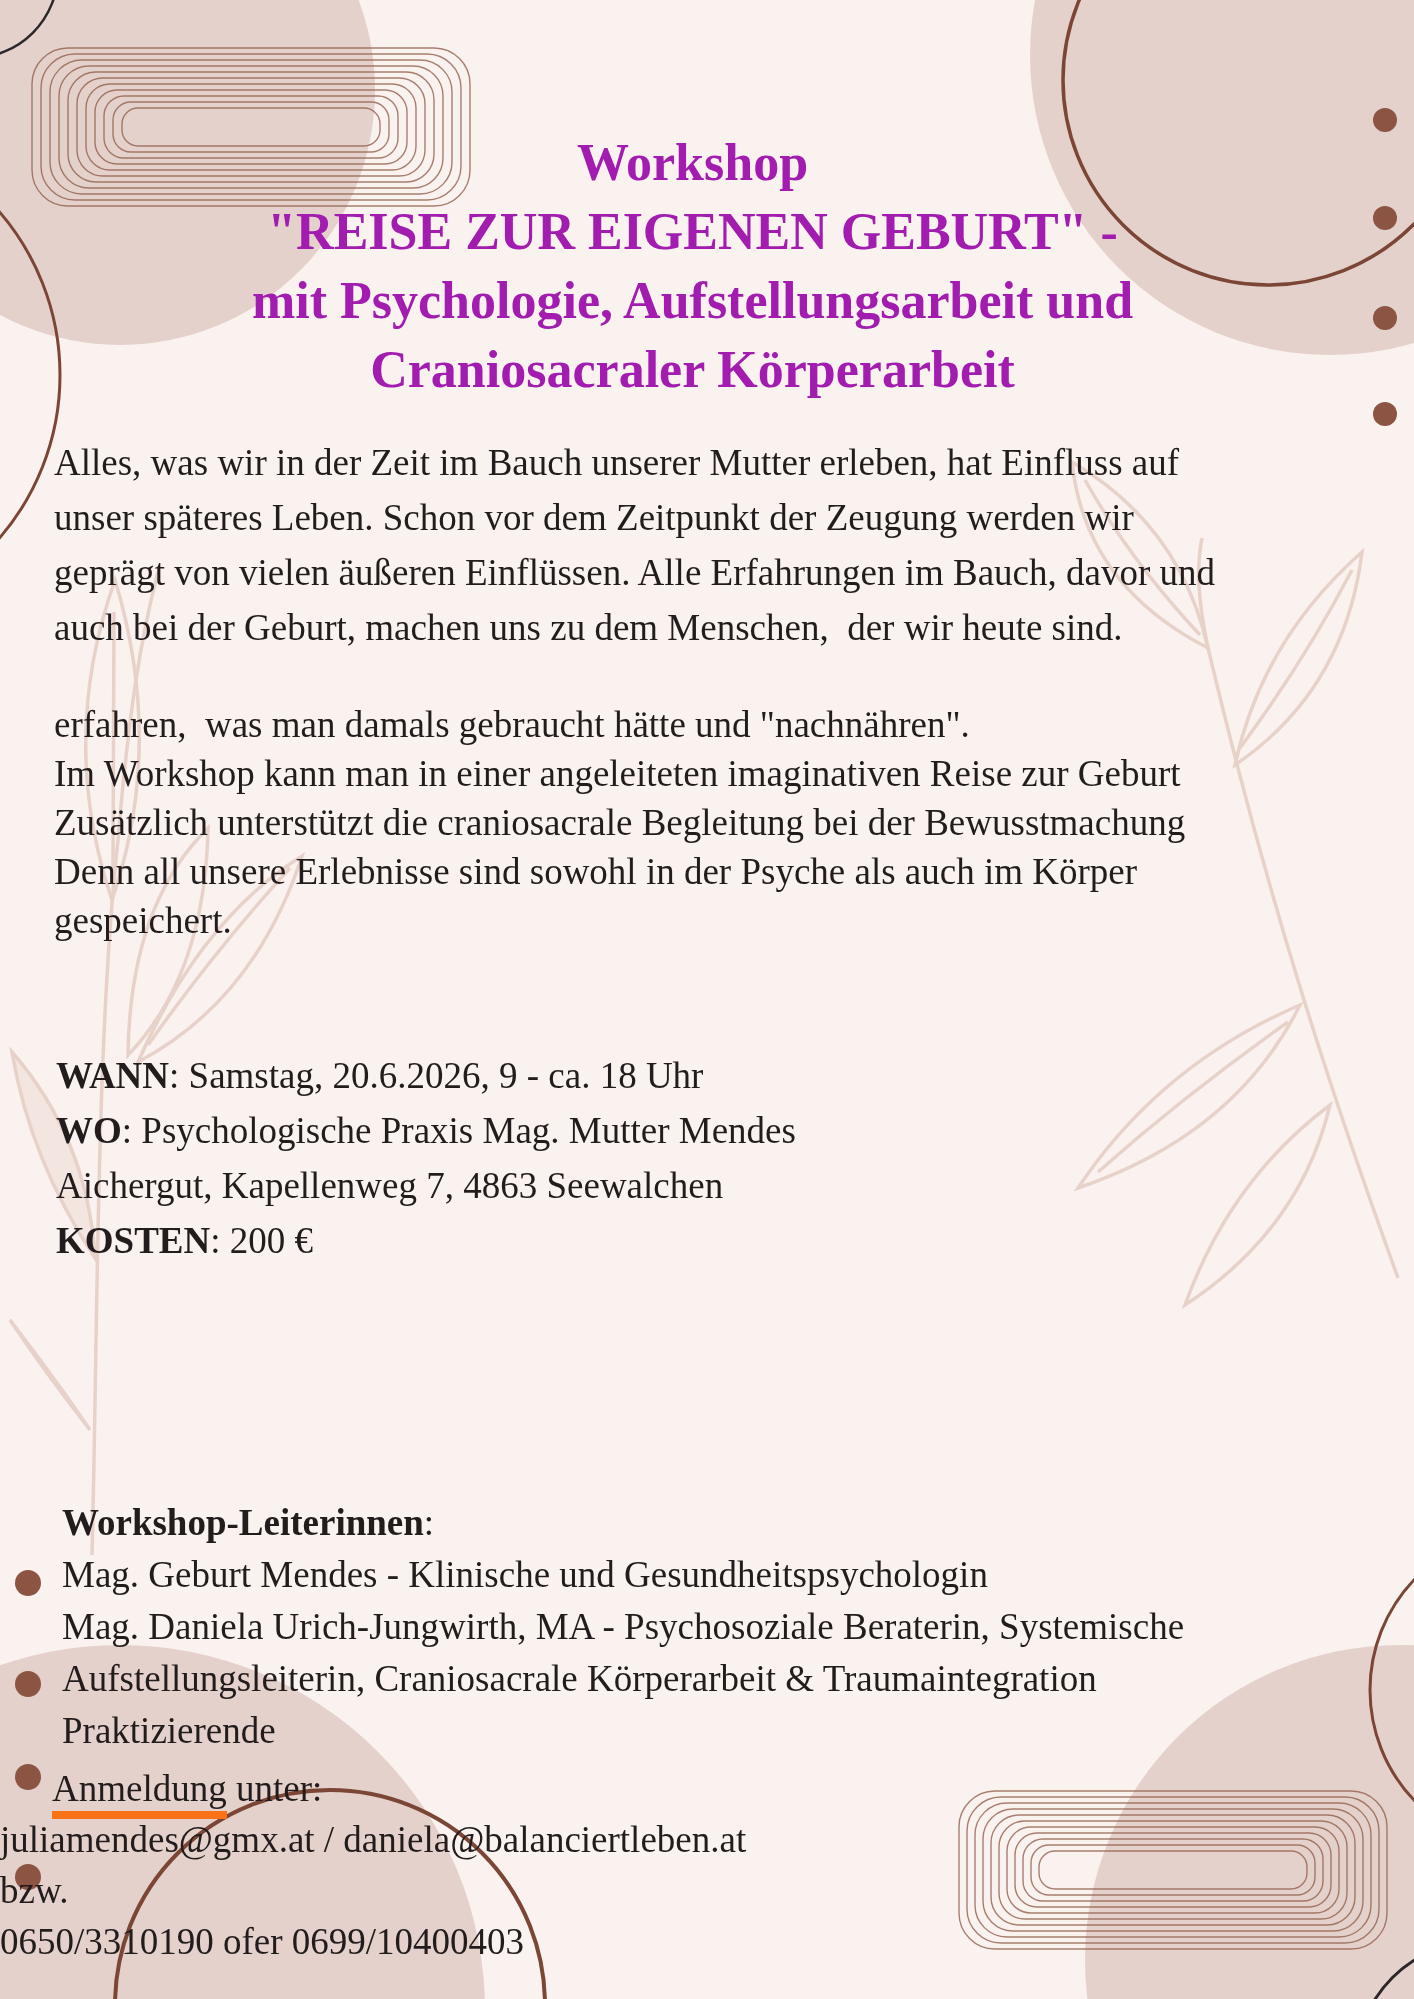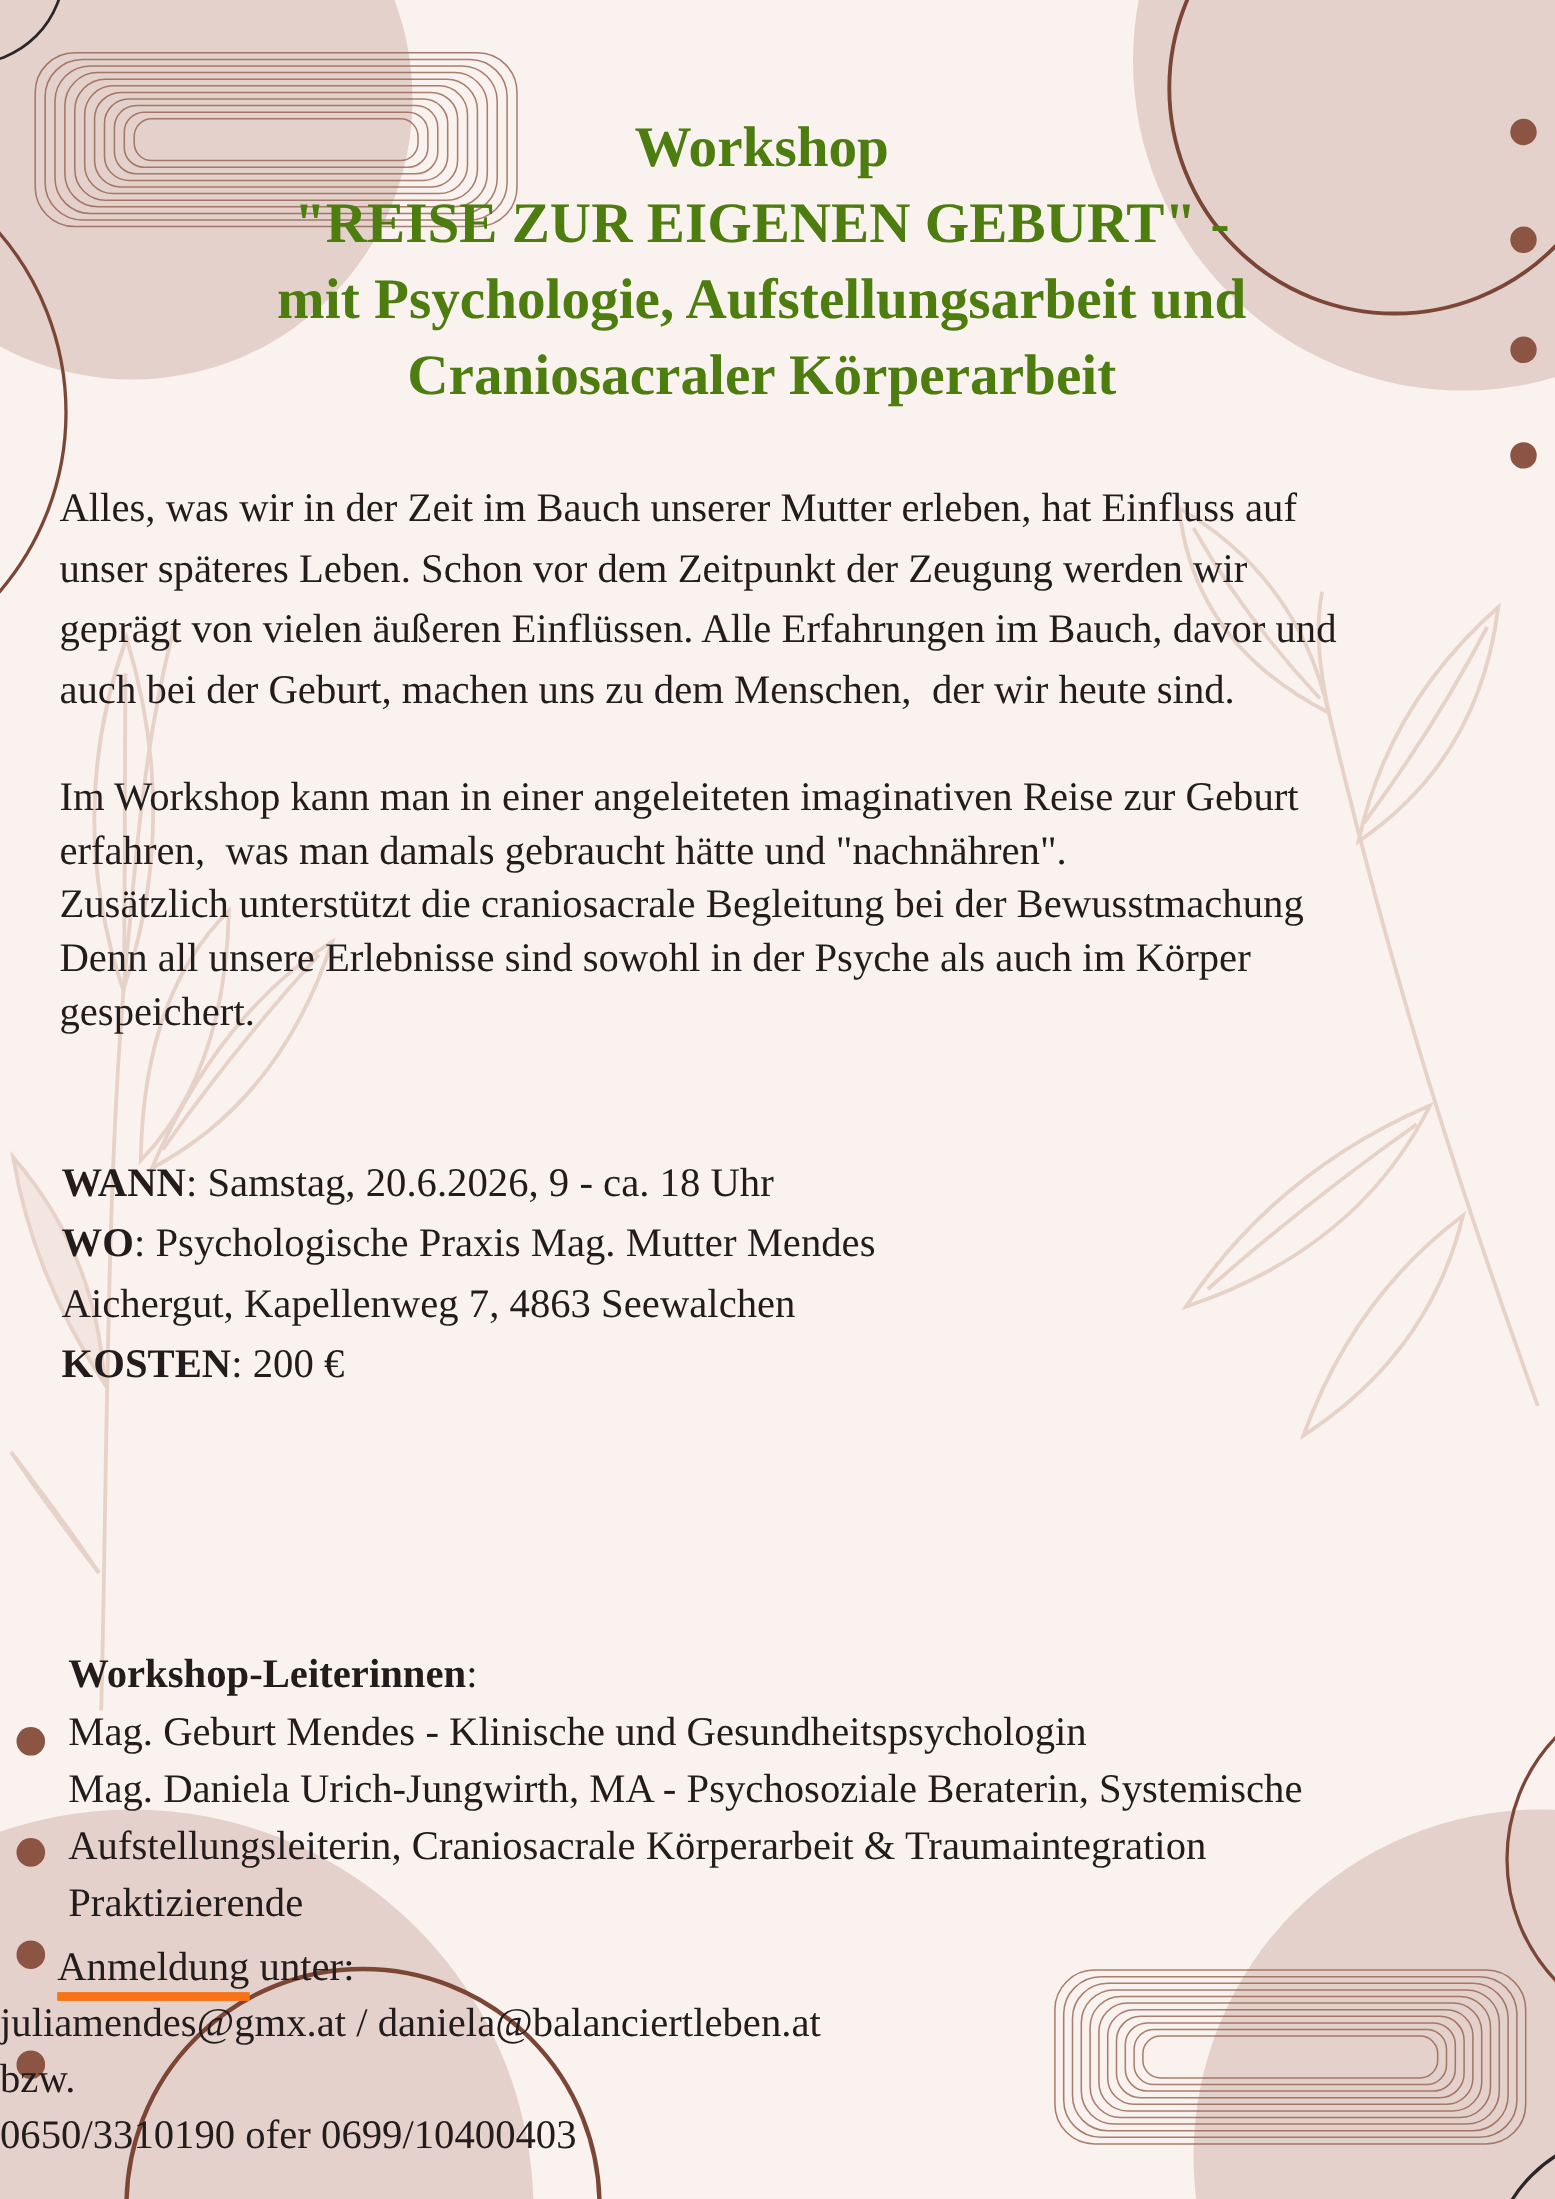--- a/index.html
+++ b/index.html
@@ -5,22 +5,22 @@
   html,body{margin:0;padding:0;background:#d8cfcb;}
   .page{
     position:relative;width:1414px;height:1999px;margin:0 auto;
     background:#faf2ee;overflow:hidden;
     font-family:"Liberation Serif", serif;color:#221c1c;
   }
   #deco{position:absolute;left:0;top:0;width:1414px;height:1999px;display:block;}
   #deco .ringset rect{fill:none;stroke:#8f5d4c;stroke-width:1.4;opacity:.78;}
   .blk{position:absolute;}
   .ln{white-space:pre;}
-  .title-blk{left:0;top:100px;width:1385px;text-align:center;
-    font-weight:700;font-size:52px;line-height:69px;color:#4d7c0f;}
+  .title-blk{left:0;top:128px;width:1385px;text-align:center;
+    font-weight:700;font-size:52px;line-height:69px;color:#a21caf;}
   .para1{left:54px;top:435px;font-size:37px;line-height:55px;}
   .para2{left:54px;top:700px;font-size:37px;line-height:49px;}
   .details{left:56px;top:1048px;font-size:37px;line-height:55px;}
   .note{left:54px;top:1330px;font-size:37px;line-height:55px;}
   .leaders{left:62px;top:1457px;font-size:37px;line-height:52px;margin-top:40px;}
   .signup-line{left:52px;top:1761px;font-size:37px;line-height:55px;}
   .contact{left:0;top:1814px;width:1414px;text-align:left;font-size:37px;line-height:51px;}
   .bold{font-weight:700;}
   .u{border-bottom:8px solid #f97316;padding-bottom:2px;}
   .heart{display:inline-block;vertical-align:-6px;margin-left:10px;}
@@ -115,22 +115,22 @@
   </div>
 
   <div class="blk para1">
     <div class="ln">Alles, was wir in der Zeit im Bauch unserer Mutter erleben, hat Einfluss auf</div>
     <div class="ln">unser späteres Leben. Schon vor dem Zeitpunkt der Zeugung werden wir</div>
     <div class="ln">geprägt von vielen äußeren Einflüssen. Alle Erfahrungen im Bauch, davor und</div>
     <div class="ln">auch bei der Geburt, machen uns zu dem Menschen,  der wir heute sind.</div>
   </div>
 
   <div class="blk para2">
+    <div class="ln">erfahren,  was man damals gebraucht hätte und "nachnähren".</div>
     <div class="ln">Im Workshop kann man in einer angeleiteten imaginativen Reise zur Geburt</div>
-    <div class="ln">erfahren,  was man damals gebraucht hätte und "nachnähren".</div>
     <div class="ln">Zusätzlich unterstützt die craniosacrale Begleitung bei der Bewusstmachung</div>
     <div class="ln">Denn all unsere Erlebnisse sind sowohl in der Psyche als auch im Körper</div>
     <div class="ln">gespeichert.</div>
   </div>
 
   <div class="blk details">
     <div class="ln"><span class="bold">WANN</span><span>: Samstag, 20.6.2026, 9 - ca. 18 Uhr</span></div>
     <div class="ln"><span class="bold">WO</span><span>: Psychologische Praxis Mag. Mutter Mendes</span></div>
     <div class="ln"><span>Aichergut, Kapellenweg 7, 4863 Seewalchen</span></div>
     <div class="ln"><span class="bold">KOSTEN</span><span>: 200 €</span></div>

